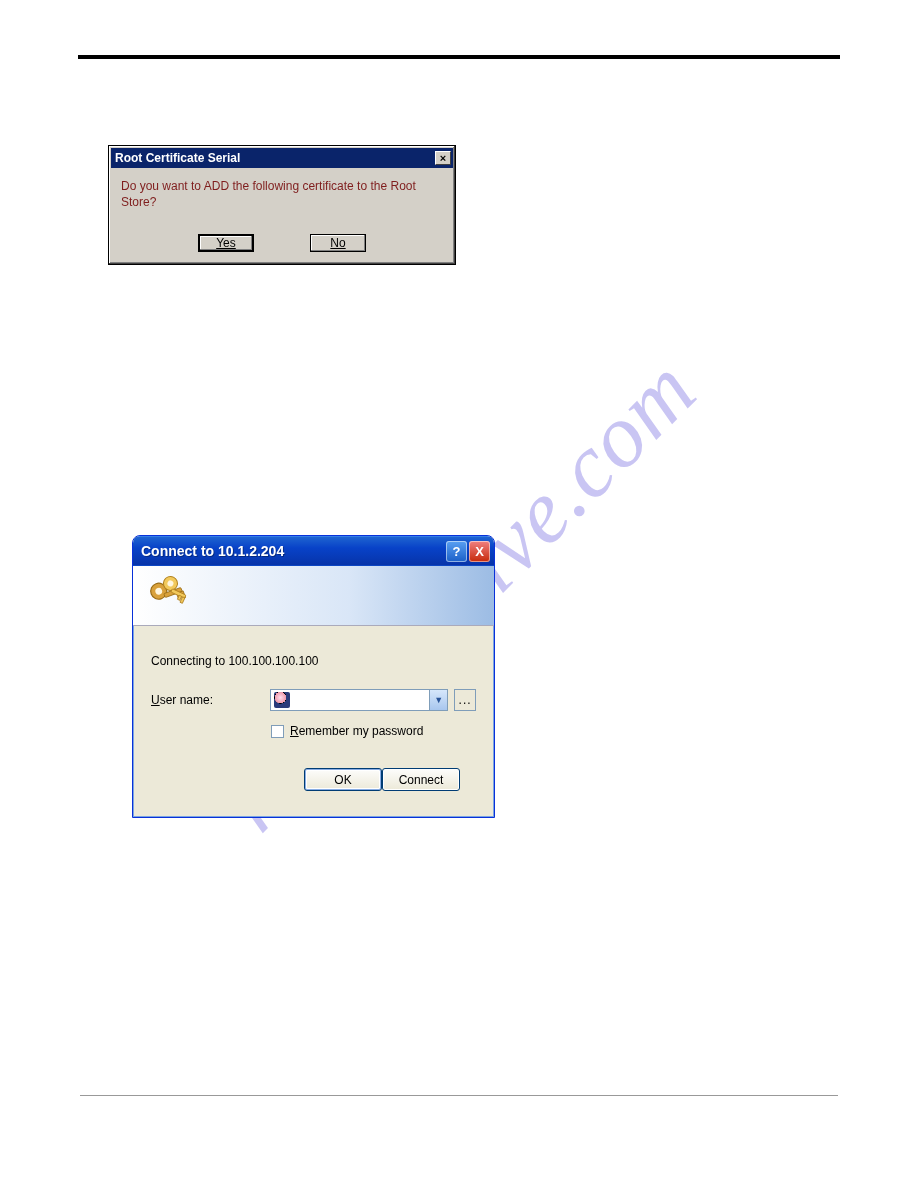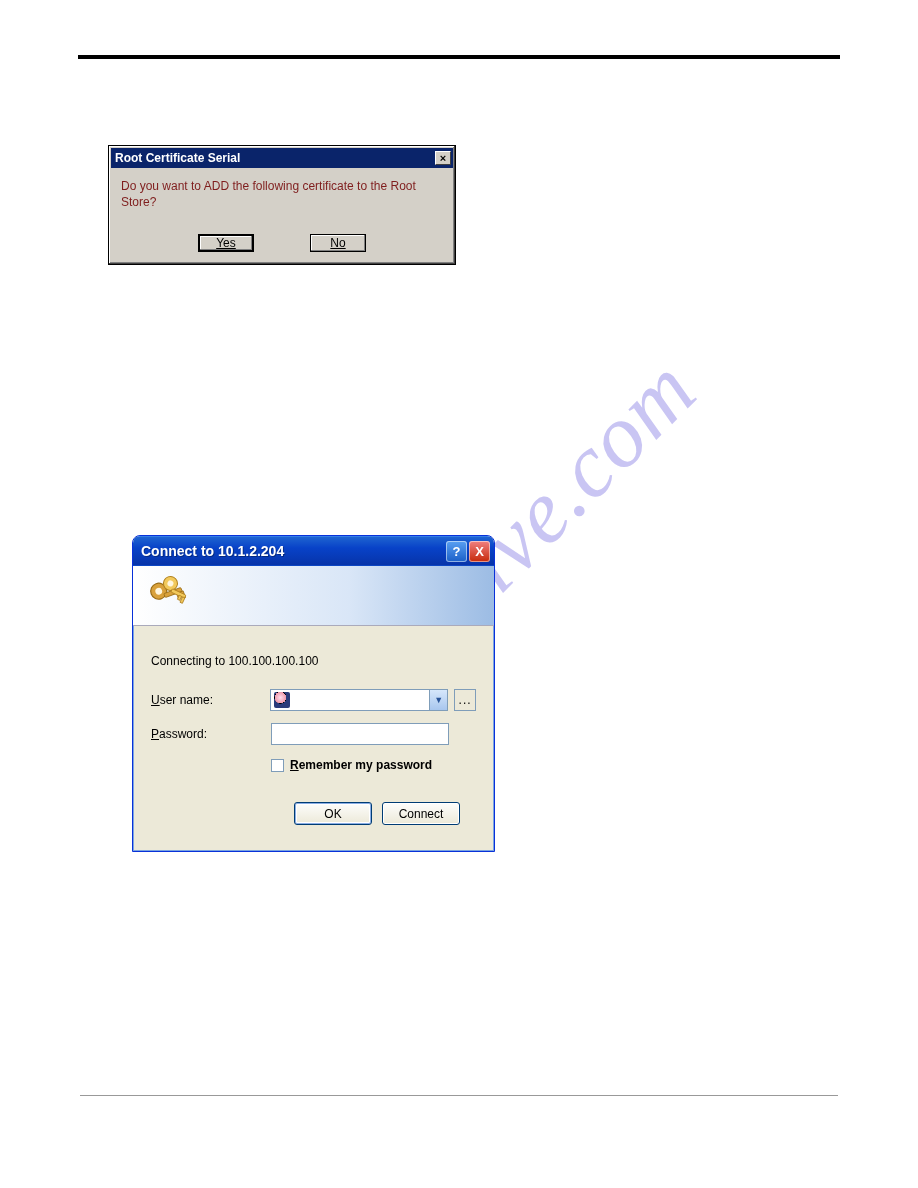--- a/index.html
+++ b/index.html
@@ -201,33 +201,31 @@
     margin-left: 6px;
     border: 1px solid #7f9db9;
     background: #ece9d8;
     display: flex; align-items: center; justify-content: center;
     font-size: 12px; letter-spacing: 1px;
   }
   .chk-row {
     display: flex; align-items: center;
     margin-left: 120px;
     margin-top: 12px;
-    font-weight: bold;
   }
   .chk {
     width: 13px; height: 13px;
     border: 1px solid #7f9db9;
     background: #fff;
     margin-right: 6px;
   }
   .chk-row .u { text-decoration: underline; }
   .dlg2-buttons {
     display: flex;
     justify-content: flex-end;
-    gap: 10px;
     padding: 30px 16px 14px 0;
   }
   .btnxp {
     min-width: 78px;
     height: 23px;
     border: 1px solid #003c74;
     border-radius: 3px;
     background: linear-gradient(to bottom,#fdfdfc,#ece9d8);
     font-size: 12px;
     display: inline-flex; align-items: center; justify-content: center;
@@ -295,24 +293,20 @@
 
     <div class="form-row" style="margin-top:20px">
       <span class="form-label"><span class="u">U</span>ser name:</span>
       <span class="xp-combo">
         <span class="avatar"></span>
         <span class="dd">▼</span>
       </span>
       <span class="browse-btn">...</span>
     </div>
 
-    <div class="form-row">
-      <span class="form-label"><span class="u">P</span>assword:</span>
-      <span class="xp-input"></span>
-    </div>
 
     <div class="chk-row">
       <span class="chk"></span>
       <span><span class="u">R</span>emember my password</span>
     </div>
 
     <div class="dlg2-buttons">
       <span class="btnxp default">OK</span>
       <span class="btnxp">Connect</span>
     </div>

